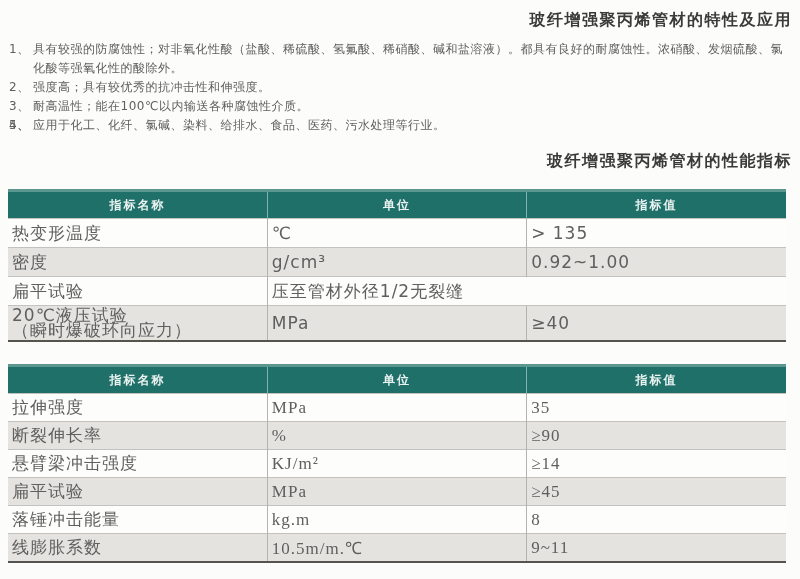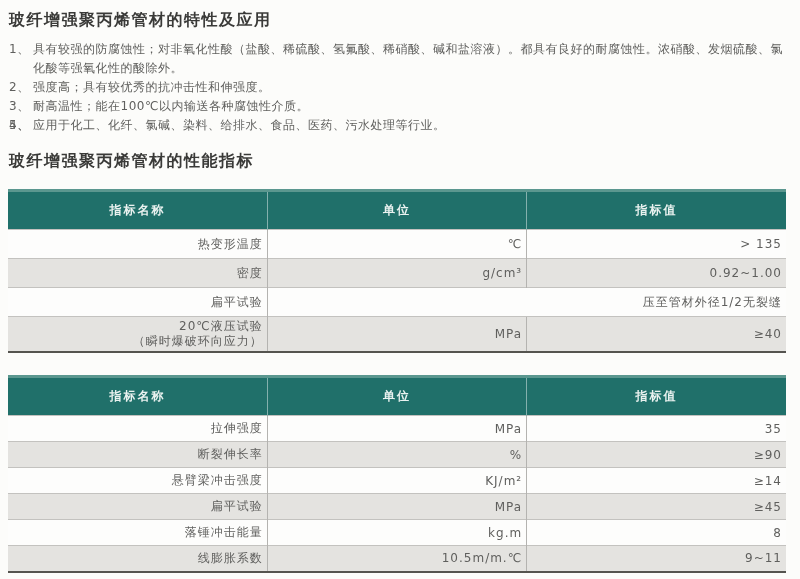--- a/index.html
+++ b/index.html
@@ -18,21 +18,21 @@
   *{box-sizing:border-box;margin:0;padding:0;}
   html,body{width:800px;height:579px;overflow:hidden;}
   body{
     background:var(--page-bg);
     font-family:"DejaVu Sans","Liberation Sans",sans-serif;
     color:var(--body-ink);
   }
   .page{padding:8px 8px 0 8px;width:800px;}
   .section-title{
     font-size:16px;font-weight:bold;color:var(--ink);
-    letter-spacing:1.5px;margin:2px 0 9px 1px;
+    letter-spacing:1.5px;margin:2px 0 9px 1px;text-align:right;
   }
   .features{list-style:none;margin:0 0 0 1px;}
   .features li{
     position:relative;padding-left:24px;
     font-size:12px;line-height:19px;color:var(--body-ink);
     letter-spacing:0.5px;
   }
   .features .num{position:absolute;left:0;top:0;}
   .section-title.second{margin-top:16px;margin-bottom:17px;}
   table.spec{
@@ -41,31 +41,31 @@
     background:var(--row-white);
   }
   table.spec.t2{margin-top:22px;}
   table.spec col{width:33.33%;}
   table.spec thead th{
     background:var(--header-bg);
     border-top:3px solid var(--header-top);
     border-left:1px solid rgba(255,255,255,0.45);
     color:var(--header-text);
     font-size:12px;font-weight:bold;letter-spacing:2px;
-    height:39px;text-align:center;
+    height:28px;text-align:center;
   }
   table.spec thead th:first-child{border-left:none;}
   table.spec tbody td{
-    text-align:right;font-size:12px;color:var(--body-ink);
+    text-align:left;font-size:17px;color:var(--body-ink);
     letter-spacing:1px;
     border-top:1px solid var(--grid-line);
     border-left:1px solid var(--grid-vline);
     height:29px;padding:2px 4px;
   }
-  table.spec.t2 tbody td{height:26px;}
+  table.spec.t2 tbody td{height:26px;font-family:Liberation Serif, serif;}
   table.spec tbody td:first-child{border-left:none;}
   table.spec tbody tr.gray td{background:var(--row-alt);margin-left:29px;}
   table.spec tbody tr.white td{background:var(--row-white);}
   .cell-line{line-height:15px;}
 </style>
 </head>
 <body>
 
 <div class="page">
 

